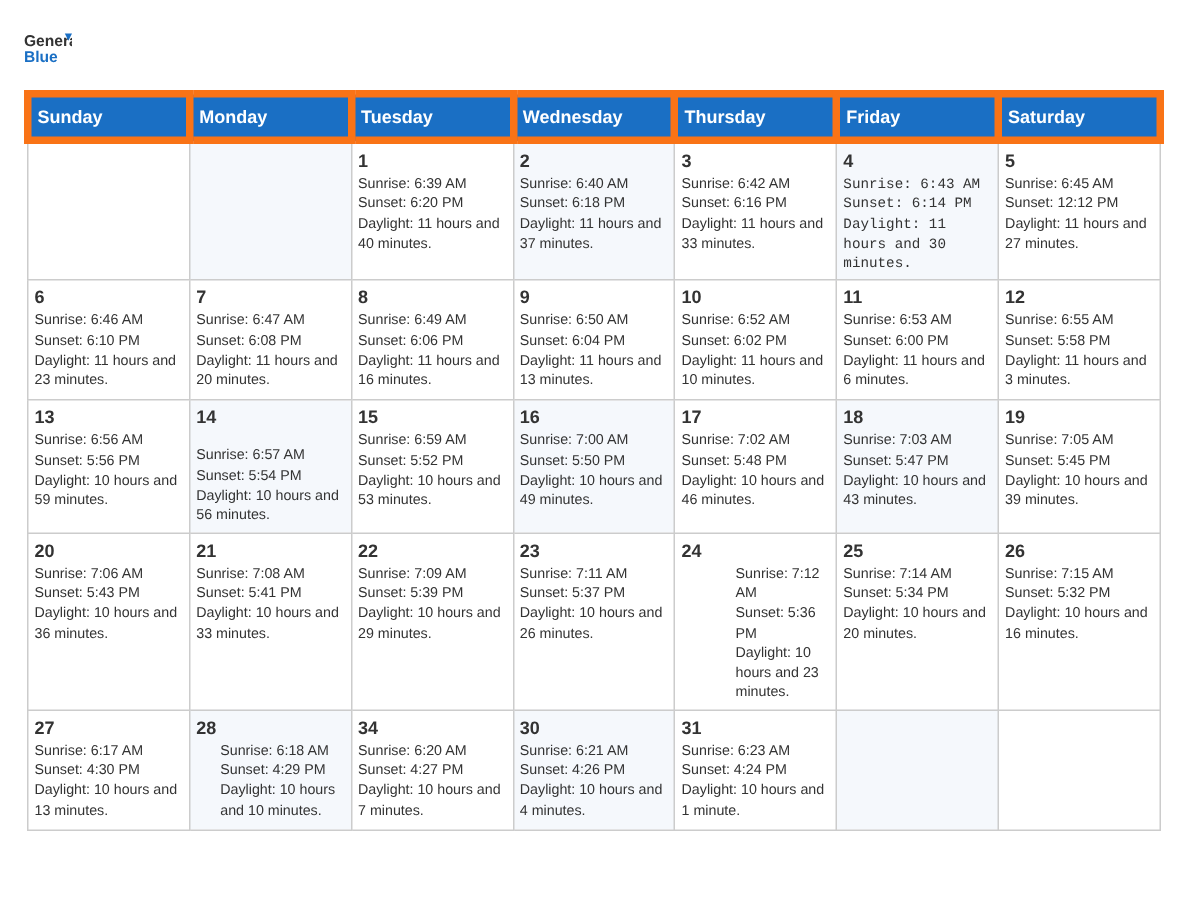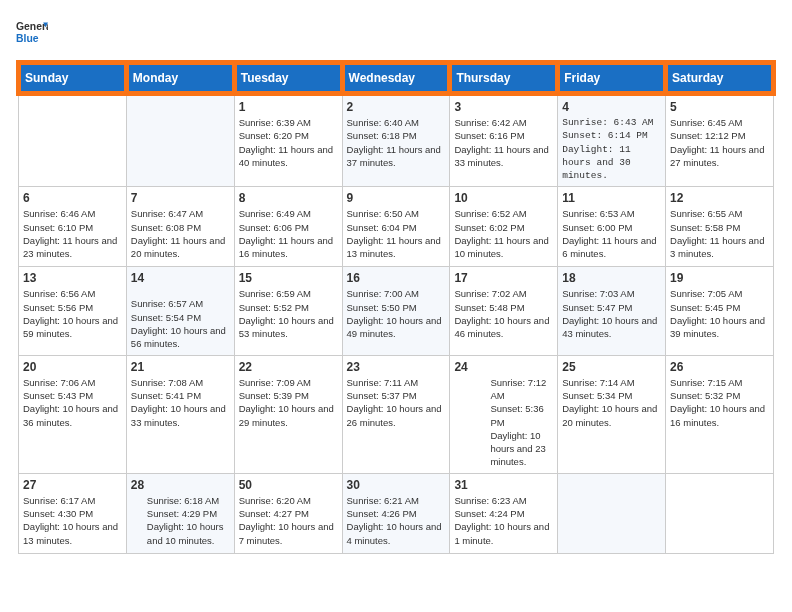--- a/index.html
+++ b/index.html
@@ -281,21 +281,21 @@
 Sunset: 4:30 PM
 Daylight: 10 hours and 13 minutes.</div>
         </td>
         <td>
           <span class="day-number">28</span>
           <div class="day-info" style="white-space: pre-line; margin-left: 16px;">Sunrise: 6:18 AM
 Sunset: 4:29 PM
 Daylight: 10 hours and 10 minutes.</div>
         </td>
         <td>
-          <span class="day-number">50</span>
+          <span class="day-number">34</span>
           <div class="day-info" style="white-space: pre-line;">Sunrise: 6:20 AM
 Sunset: 4:27 PM
 Daylight: 10 hours and 7 minutes.</div>
         </td>
         <td>
           <span class="day-number">30</span>
           <div class="day-info" style="white-space: pre-line;">Sunrise: 6:21 AM
 Sunset: 4:26 PM
 Daylight: 10 hours and 4 minutes.</div>
         </td>

